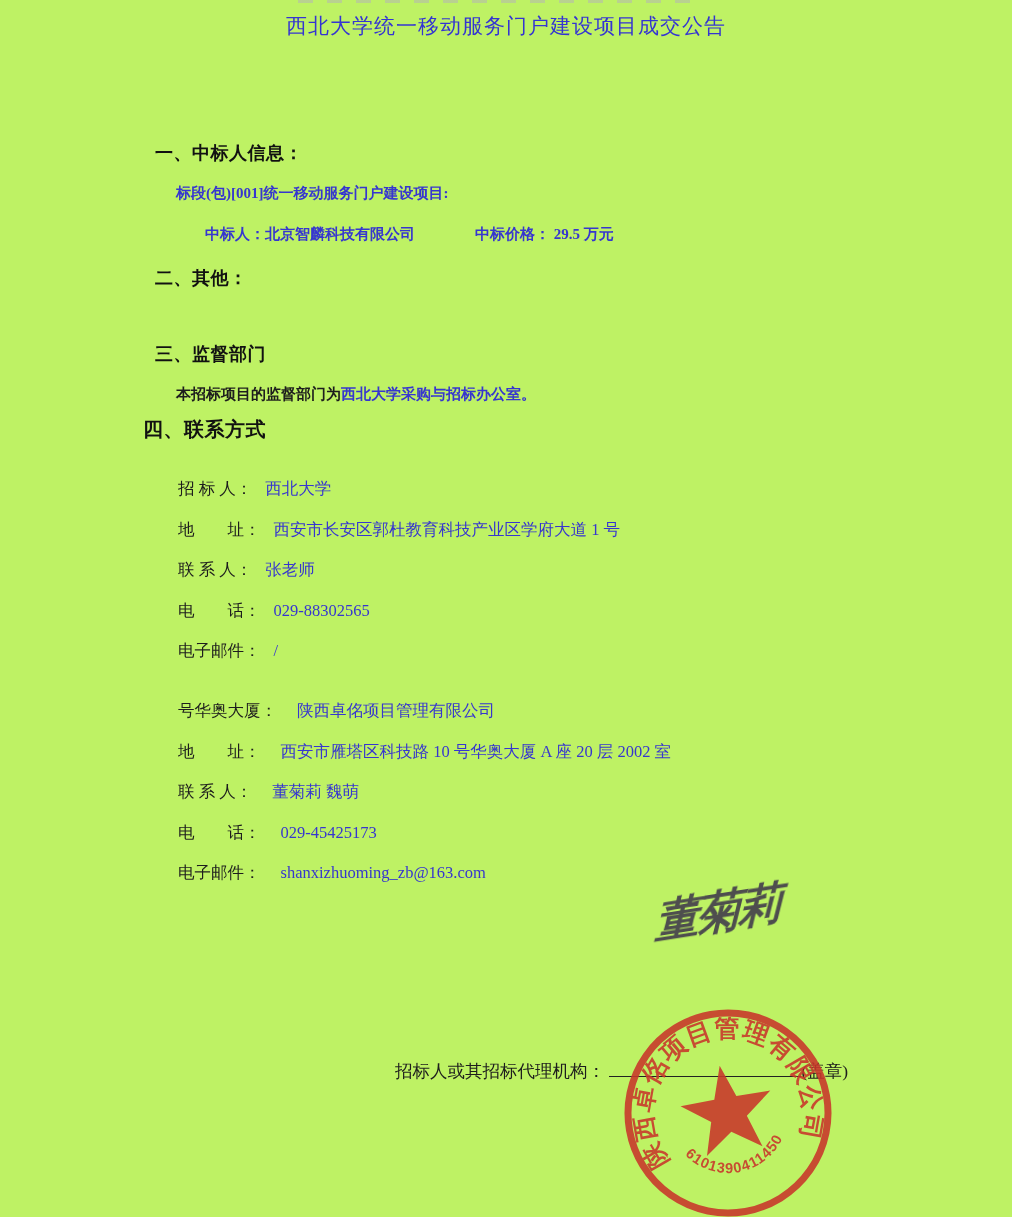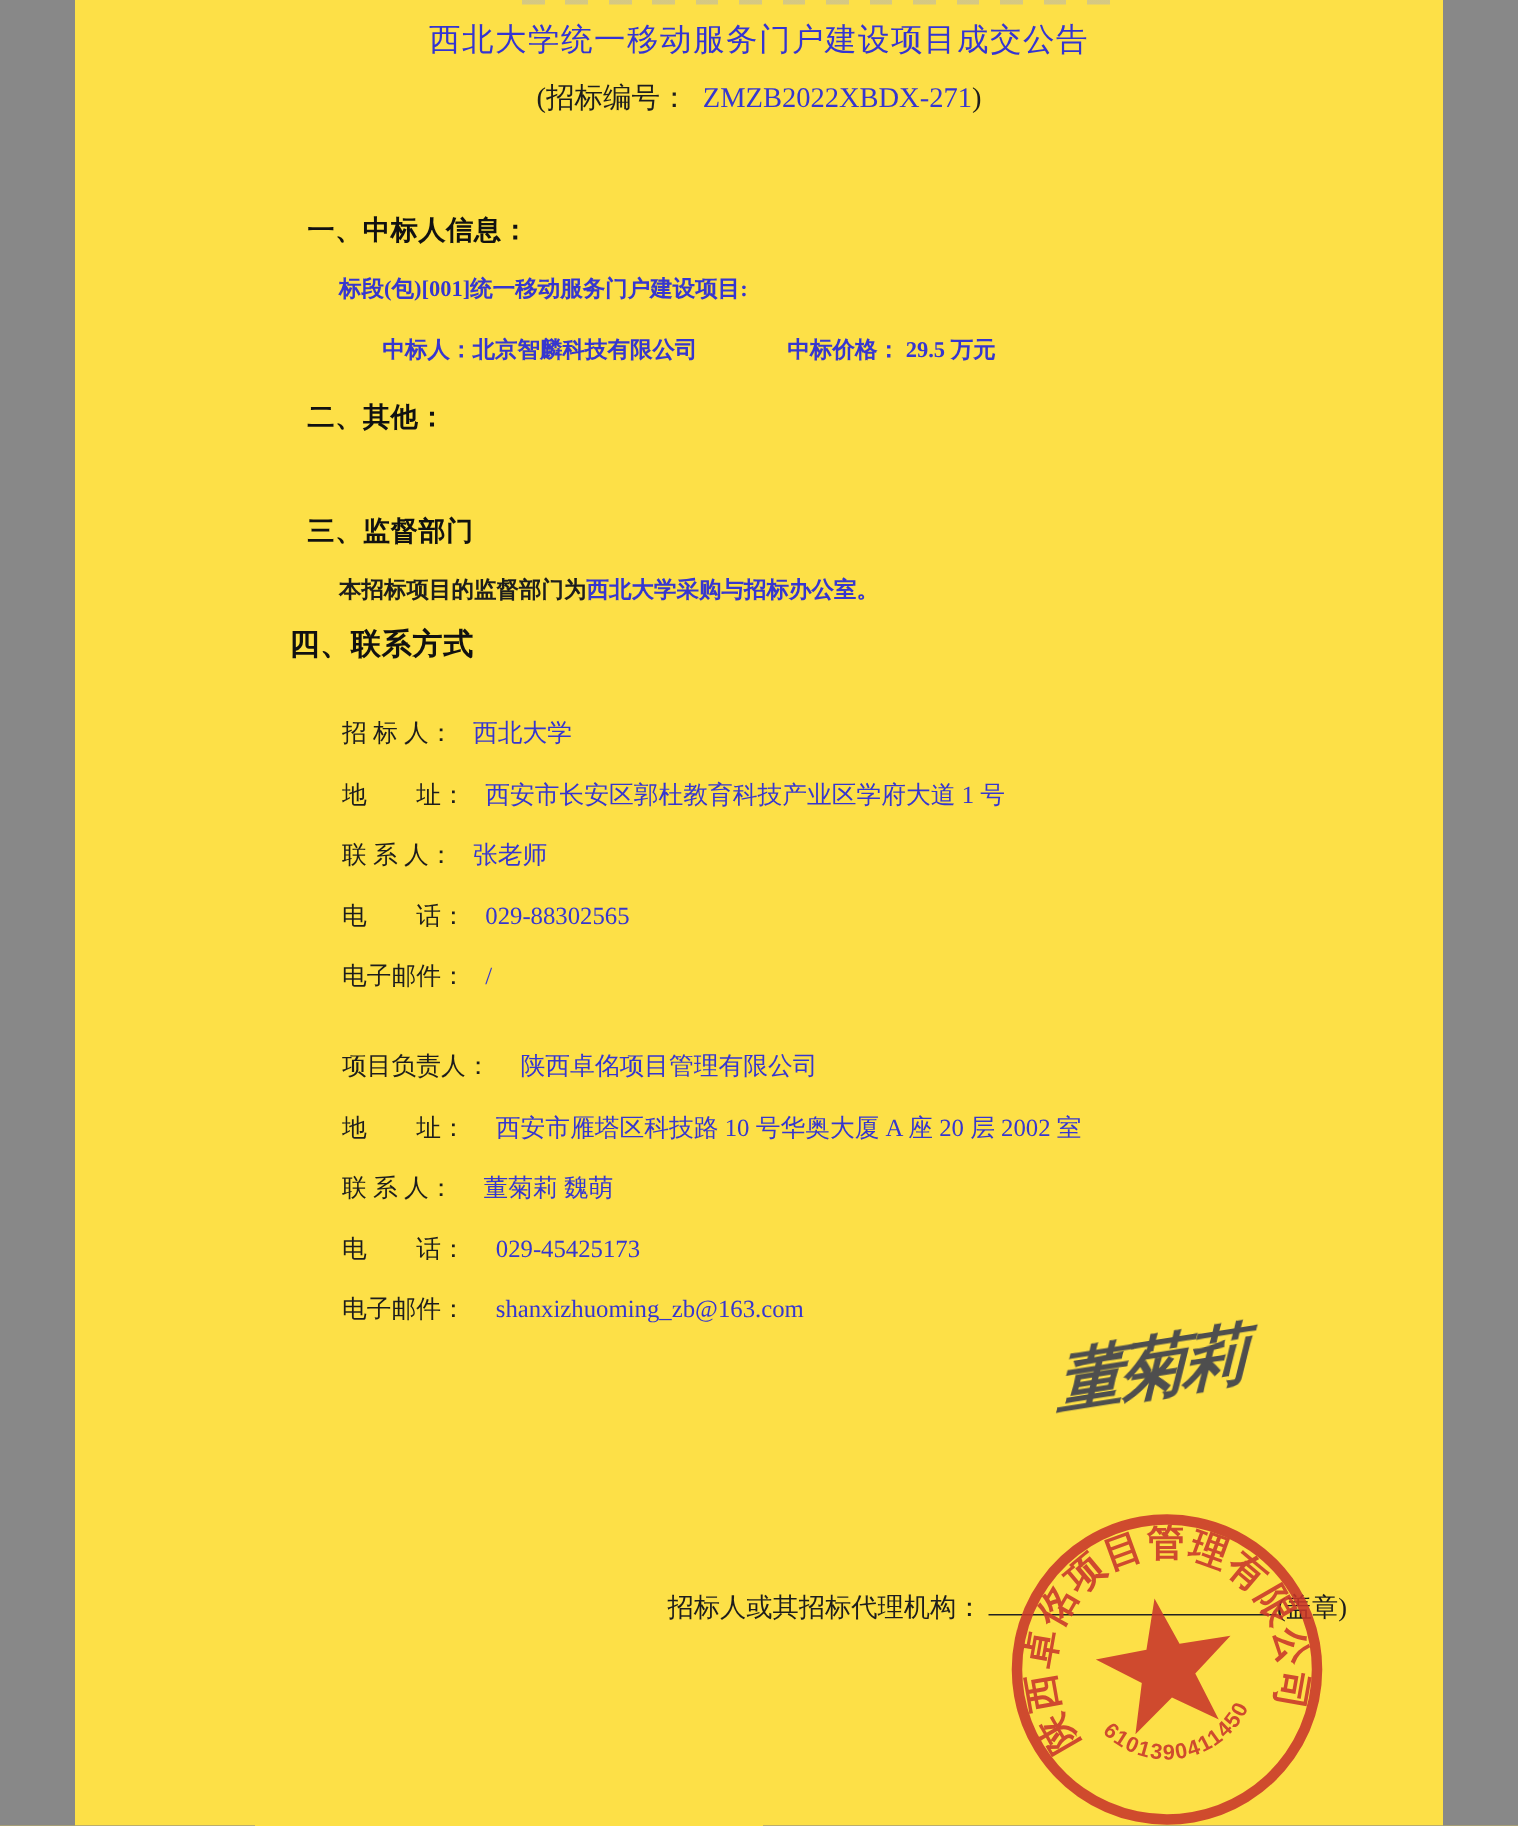--- a/index.html
+++ b/index.html
@@ -1,20 +1,20 @@
 <!DOCTYPE html>
 <html lang="zh"><head>
 <meta charset="utf-8">
 <style>
   html,body{margin:0;padding:0;background:#888;}
   .page{
     position:relative;
-    width:912px;height:1217px;
+    width:1012px;height:1217px;
     margin:0 auto;
-    background:#fde047;
+    background:#bef264;
     overflow:hidden;
     font-family:"Liberation Serif","DejaVu Serif",serif;
     color:#1d1d1d;
   }
   .abs{position:absolute;}
   .blue{color:#3636cf;}
   .pre{white-space:pre;}
 
   .top-artifact{
     left:298px;top:0;width:400px;height:3px;
@@ -84,21 +84,20 @@
 </style>
 </head>
 <body>
 
 <div class="page">
 
   <div class="abs top-artifact"></div>
 
   <div class="abs doc-title">西北大学统一移动服务门户建设项目成交公告</div>
 
-  <div class="abs doc-subtitle"><span class="pre">(招标编号：  </span><span class="blue">ZMZB2022XBDX-271</span><span>)</span></div>
 
   <div class="abs heading" style="left:155px;top:141px;">一、中标人信息：</div>
 
   <div class="abs body-line blue" style="left:176px;top:182px;">标段(包)[001]统一移动服务门户建设项目:</div>
 
   <div class="abs body-line" style="left:205px;top:223px;"><span class="blue pre">中标人：</span><span class="blue pre">北京智麟科技有限公司</span><span class="blue pre" style="margin-left:60px;">中标价格：</span><span class="blue pre"> 29.5 万元</span></div>
 
   <div class="abs heading" style="left:155px;top:266px;">二、其他：</div>
 
 
@@ -126,21 +125,21 @@
         <span class="val">029-88302565</span>
       </div>
     <div class="row">
         <span class="lbl">电子邮件：</span>
         <span class="val">/</span>
       </div>
   </div>
 
   <div class="abs rows rows-agency" style="left:178px;top:699px;">
     <div class="row">
-        <span class="lbl">项目负责人：</span>
+        <span class="lbl">号华奥大厦：</span>
         <span class="val">陕西卓佲项目管理有限公司</span>
       </div>
     <div class="row">
         <span class="lbl">地　　址：</span>
         <span class="val">西安市雁塔区科技路 10 号华奥大厦 A 座 20 层 2002 室</span>
       </div>
     <div class="row">
         <span class="lbl">联 系 人：</span>
         <span class="val">董菊莉 魏萌</span>
       </div>

